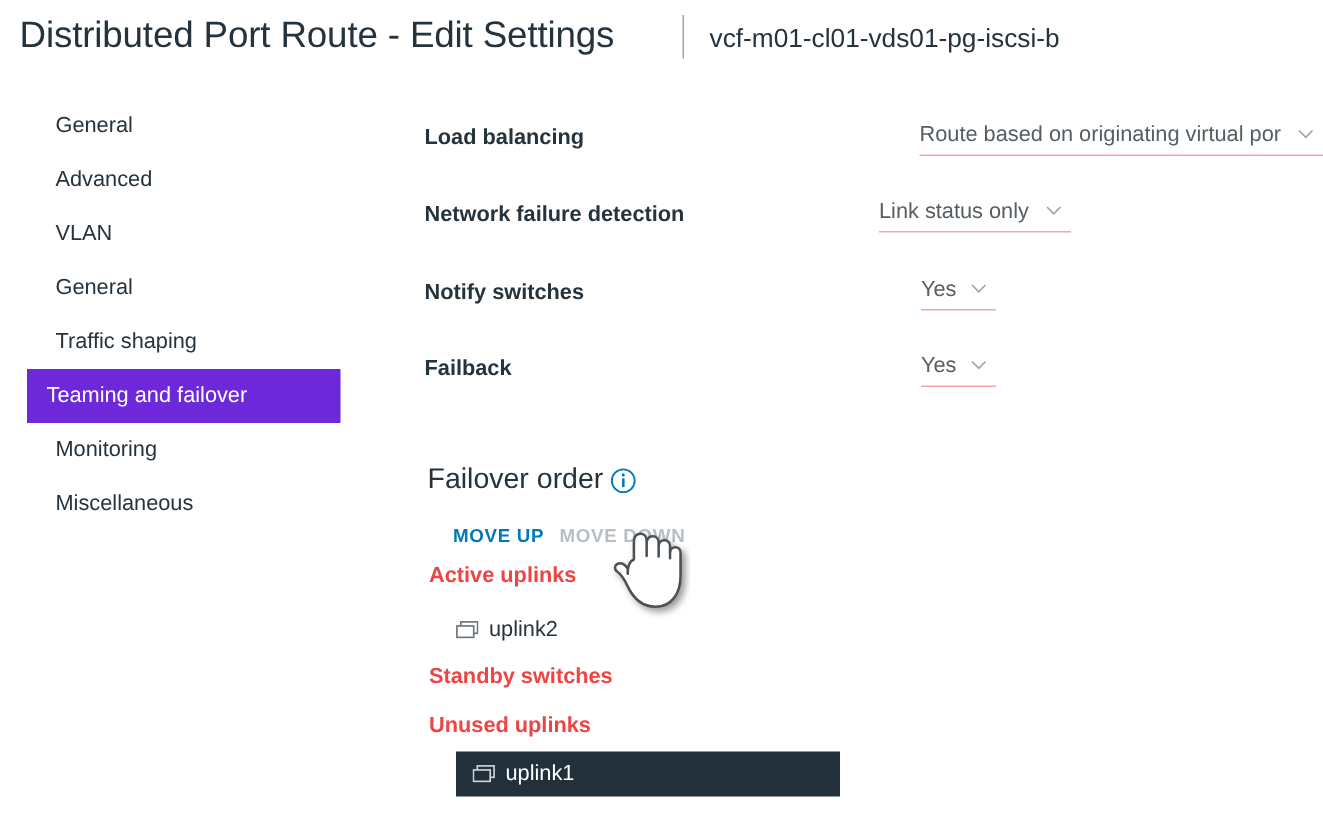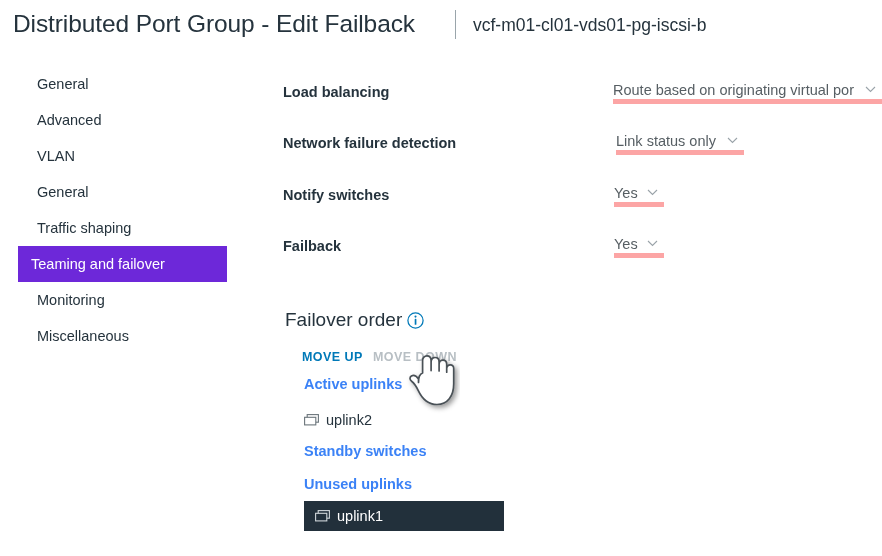--- a/index.html
+++ b/index.html
@@ -95,21 +95,21 @@
     top: 0;
     font-size: 14.5px;
     font-weight: bold;
     color: #25333d;
     white-space: nowrap;
   }
   .field-control {
     position: absolute;
     top: -4px;
     height: 24px;
-    border-bottom: 5px solid #fca5a5;
+    border-bottom: 1px solid #fca5a5;
     box-sizing: border-box;
     white-space: nowrap;
     overflow: hidden;
   }
   .field-value {
     font-size: 14.5px;
     color: #565e63;
     line-height: 21px;
     display: inline-block;
     vertical-align: top;
@@ -158,24 +158,24 @@
     top: 350px;
     font-size: 12.5px;
     font-weight: 600;
     letter-spacing: 0.45px;
     color: #b8bfc4;
     white-space: nowrap;
   }
 
   .group-title {
     position: absolute;
-    left: 304px;
+    left: 286px;
     font-size: 14.5px;
     font-weight: bold;
-    color: #3b82f6;
+    color: #ef4444;
     white-space: nowrap;
   }
 
   .uplink-row {
     position: absolute;
     height: 30px;
     box-sizing: border-box;
   }
   .uplink-row .uplink-inner {
     display: flex;
@@ -207,21 +207,21 @@
     width: 56px;
     height: 62px;
     pointer-events: none;
   }
   #cursor svg { display: block; }
 </style>
 </head>
 <body>
 
 <div id="header">
-  <div id="title-main">Distributed Port Group - Edit Failback</div>
+  <div id="title-main">Distributed Port Route - Edit Settings</div>
   <div id="title-sep"></div>
   <div id="title-sub">vcf-m01-cl01-vds01-pg-iscsi-b</div>
 </div>
 
 <div id="sidebar">
   <div class="nav-item">
     <span>General</span>
   </div>
   <div class="nav-item">
     <span>Advanced</span>
@@ -256,21 +256,21 @@
     <span class="chev">
       <svg width="11" height="7" viewBox="0 0 11 7">
           <path d="M1 1 L5.5 5.5 L10 1" fill="none" stroke="#9aa3a9" stroke-width="1.1"></path>
         </svg>
     </span>
   </div>
 
   <div class="field-row" style="top:135px;">
     <div class="field-label">Network failure detection</div>
   </div>
-  <div class="field-control" style="left:616px; top:131px; width:128px;">
+  <div class="field-control" style="left:586px; top:131px; width:128px;">
     <span class="field-value">Link status only</span>
     <span class="chev">
       <svg width="11" height="7" viewBox="0 0 11 7">
           <path d="M1 1 L5.5 5.5 L10 1" fill="none" stroke="#9aa3a9" stroke-width="1.1"></path>
         </svg>
     </span>
   </div>
 
   <div class="field-row" style="top:187px;">
     <div class="field-label">Notify switches</div>
@@ -317,21 +317,21 @@
           <rect x="0.6" y="3.3" width="11.2" height="7.6" fill="#ffffff" stroke="#6b757b" stroke-width="1.1"></rect>
         </svg>
       </span>
       <span class="uplink-label">uplink2</span>
     </div>
   </div>
 
   <div class="group-title" style="top:443px;">Standby switches</div>
 
   <div class="group-title" style="top:476px;">Unused uplinks</div>
-  <div class="uplink-row selected" style="left:304px; top:501px; width:200px;">
+  <div class="uplink-row selected" style="left:304px; top:501px; width:256px;">
     <div class="uplink-inner" style="padding-left:11px;">
       <span class="uplink-icon">
         <svg width="15" height="13" viewBox="0 0 15 13">
           <rect x="3.2" y="0.6" width="11.2" height="7.6" fill="none" stroke="#cfd6da" stroke-width="1.1"></rect>
           <rect x="0.6" y="3.3" width="11.2" height="7.6" fill="#22303b" stroke="#cfd6da" stroke-width="1.1"></rect>
         </svg>
       </span>
       <span class="uplink-label">uplink1</span>
     </div>
   </div>

